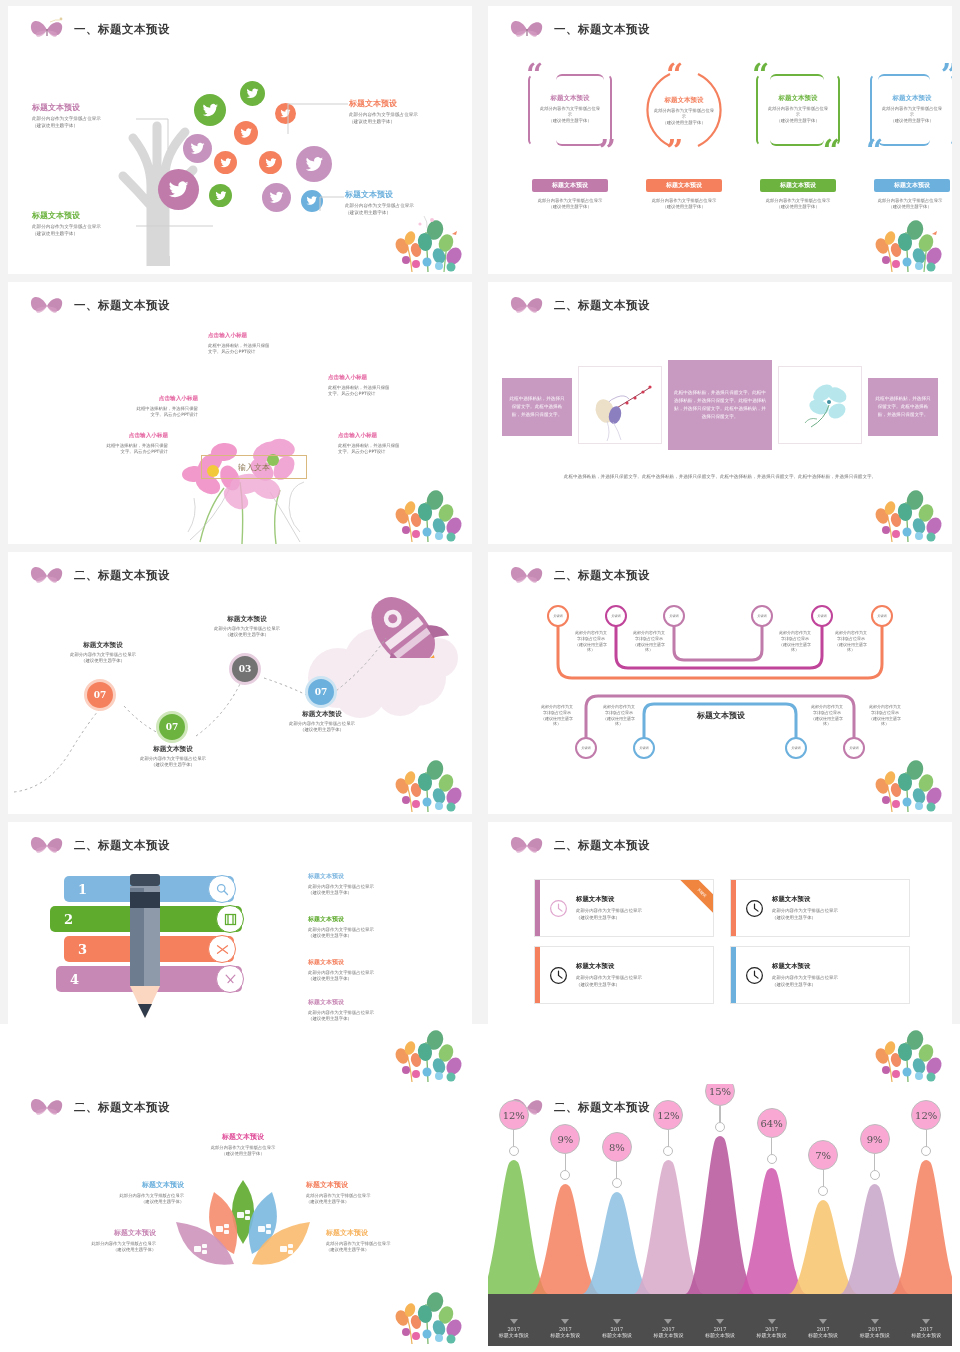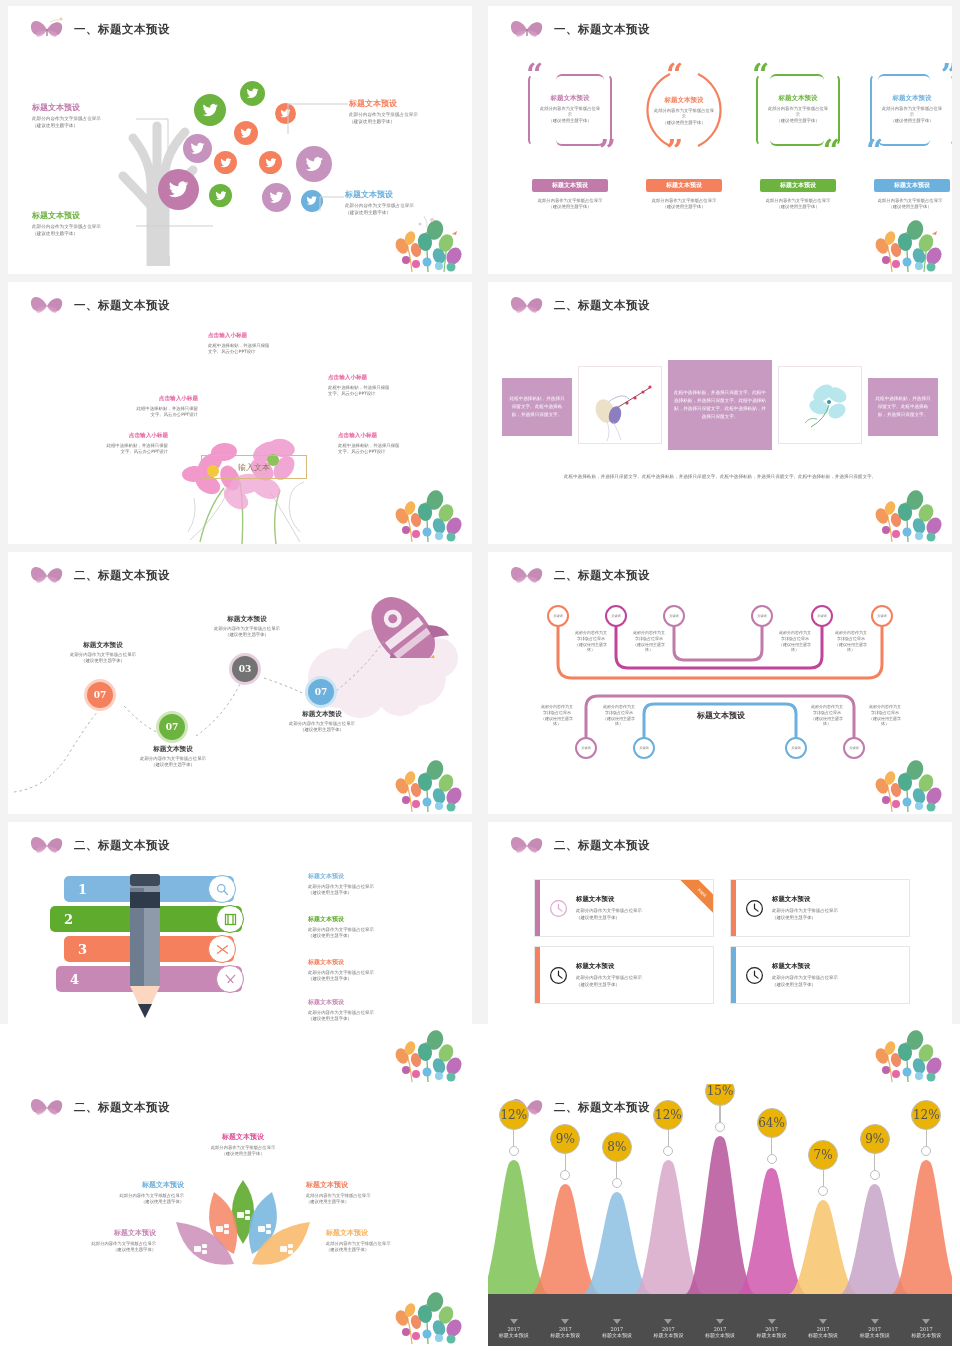--- a/index.html
+++ b/index.html
@@ -57,22 +57,22 @@
            border:1.6px solid; display:flex; align-items:center; justify-content:center; }
 
   
   .ccard { position:absolute; background:#fff; border:1px solid #e6e6e6; display:flex; align-items:center; }
   .cbar { width:5px; height:100%; flex:0 0 auto; }
   .ribbon { position:absolute; right:0; top:0; width:34px; height:34px; overflow:hidden; }
   .ribbon .rb { position:absolute; width:50px; height:13px; background:#f0853f; transform:rotate(45deg);
                 left:-2px; top:6px; color:#fff; font-size:3.6px; display:flex; align-items:center;
                 justify-content:center; }
   .balloon { position:absolute; width:30px; height:30px; border-radius:50%; border:1.2px solid #bdbdbd;
-             background:#eab308; display:flex; align-items:center; justify-content:center;
-             font-size:12px; color:#555; font-family:"DejaVu Serif","Liberation Serif",serif; }
+             background:#f9a8d4; display:flex; align-items:center; justify-content:center;
+             font-size:10px; color:#555; font-family:"DejaVu Serif","Liberation Serif",serif; }
   .balloon-stem { position:absolute; width:10px; height:10px; border-radius:50%; border:1.2px solid #bdbdbd;
                   background:#fff; }
   .balloon-line { position:absolute; width:1.2px; background:#bdbdbd; }
   .axisbar { position:absolute; left:0; right:0; bottom:0; background:#4d4d4d; }
   .axiscell { position:absolute; text-align:center; color:#e8e8e8; }
   .axiscell .yr { font-size:5px; font-family:"DejaVu Serif","Liberation Serif",serif; }
   .axiscell .lb { font-size:5px; font-family:"DejaVu Sans","Liberation Sans",sans-serif; }
   .tri { width:0;height:0;border-left:4px solid transparent;border-right:4px solid transparent;
          border-top:5px solid #9a9a9a; margin:0 auto 2px; }
 </style>

